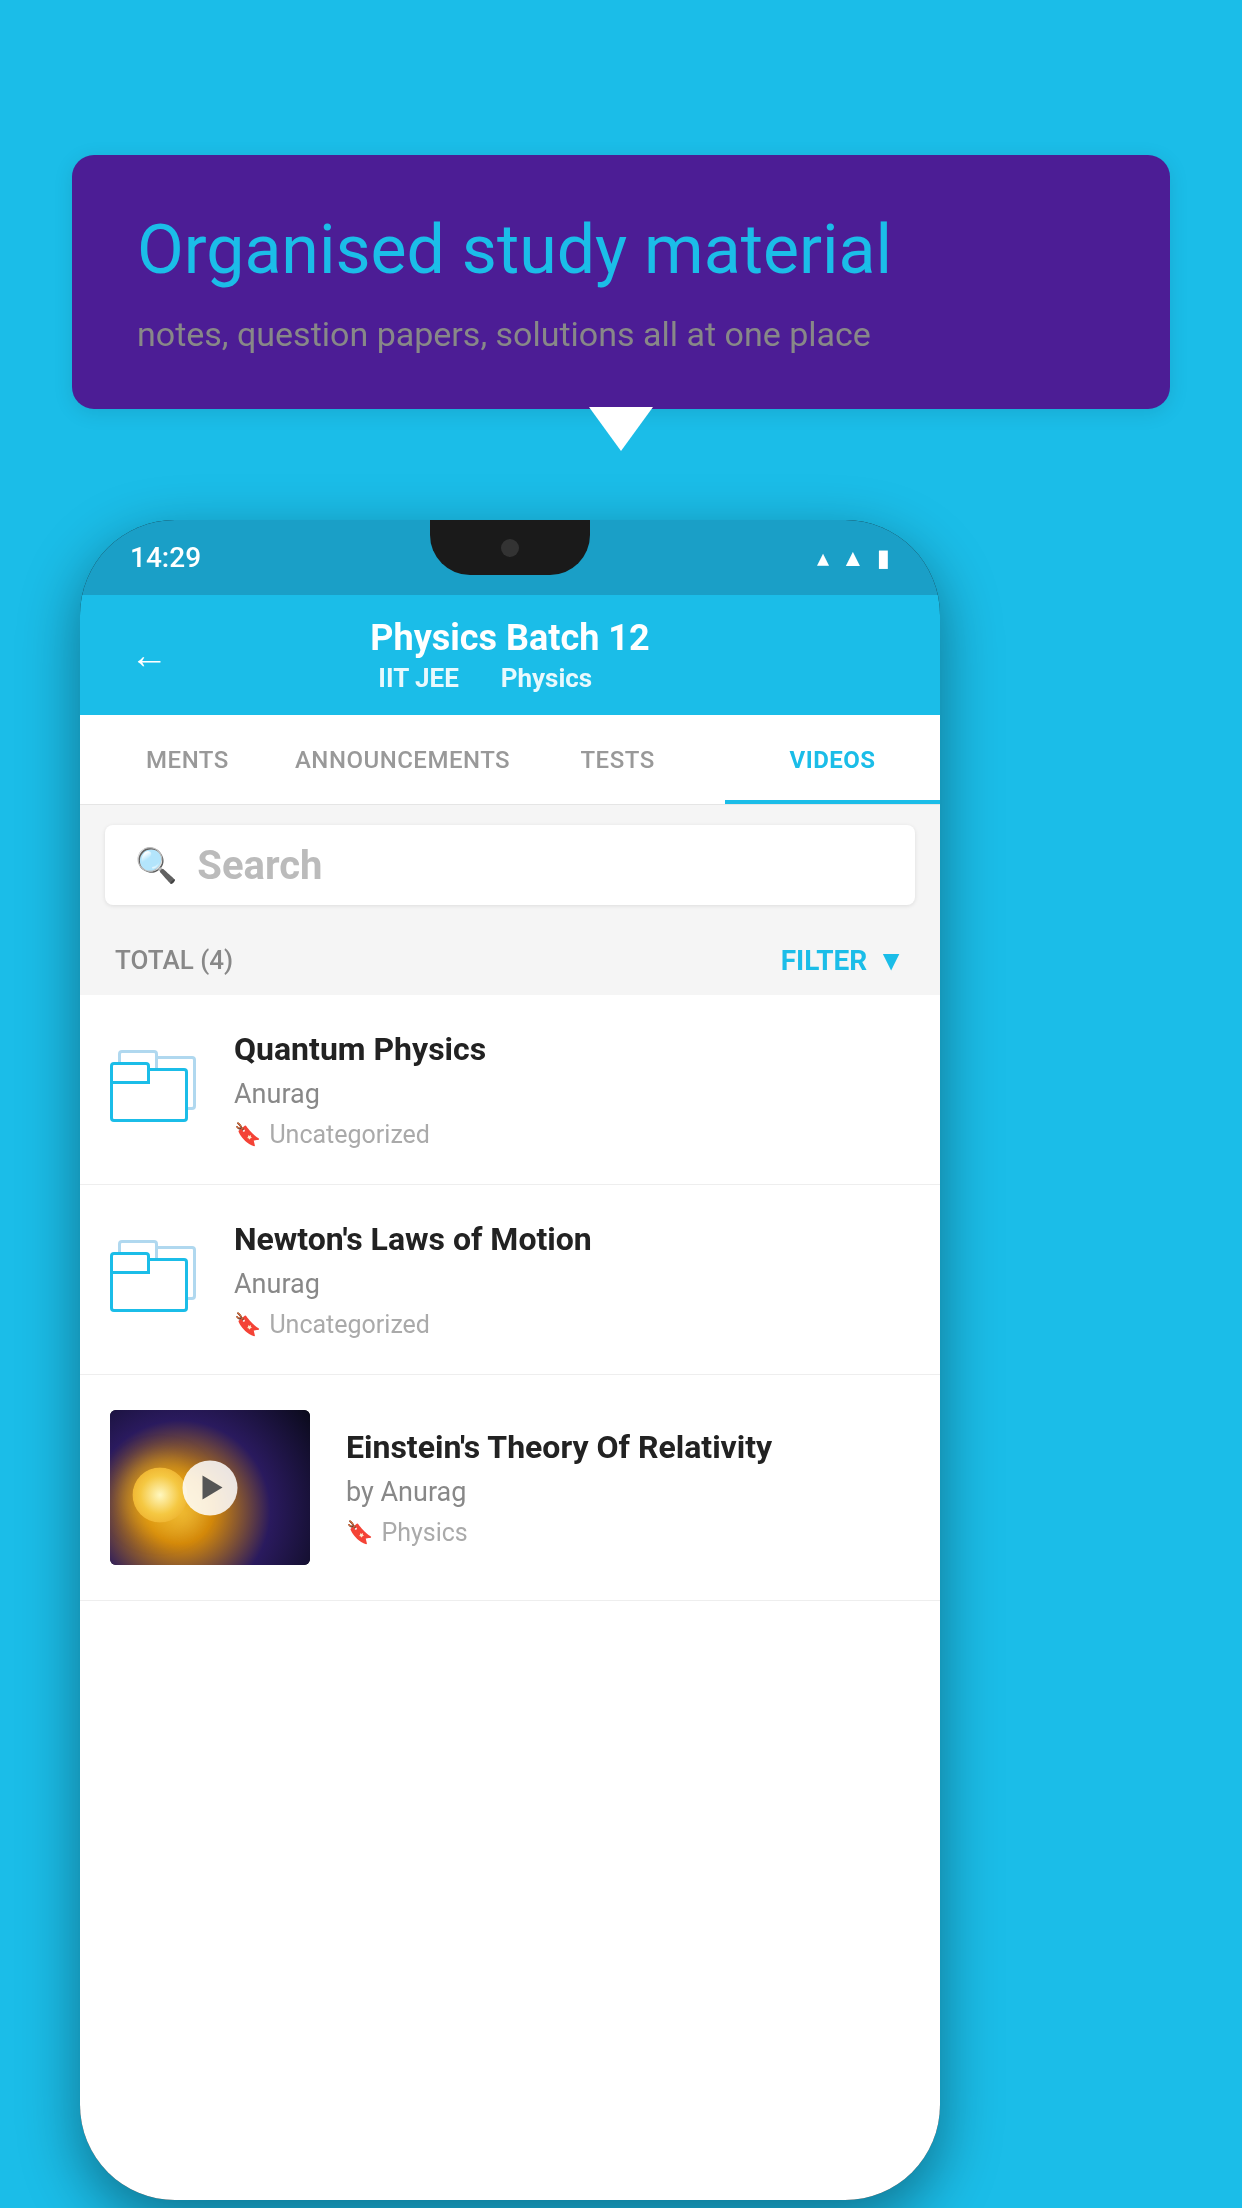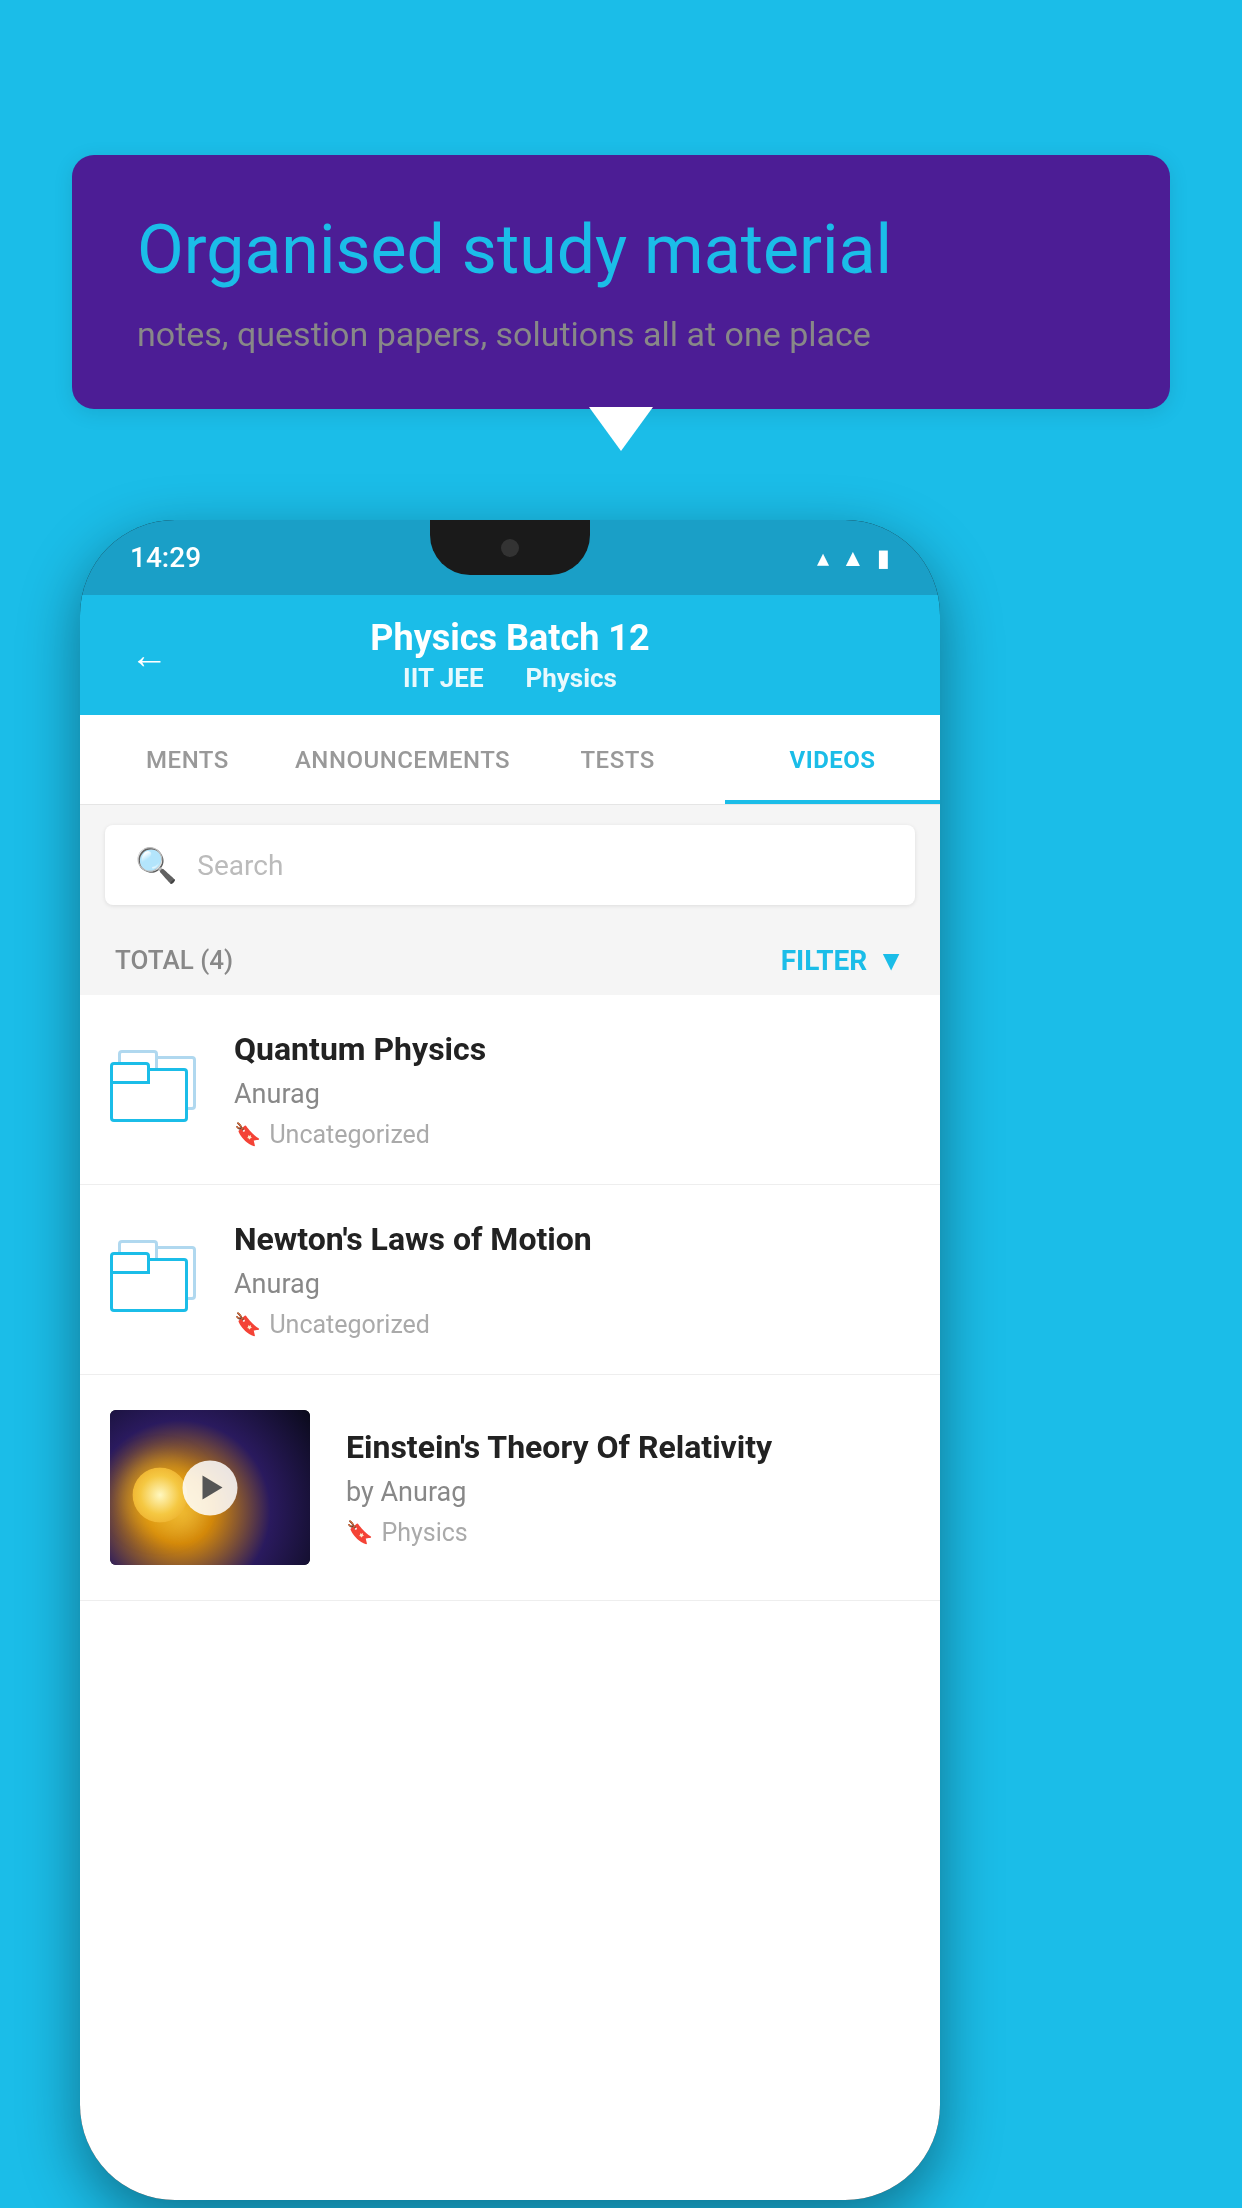--- a/index.html
+++ b/index.html
@@ -125,21 +125,20 @@
       padding: 0 60px;
     }
     .back-arrow {
       position: absolute;
       left: 50px;
       color: #fff;
       font-size: 38px;
       cursor: pointer;
     }
     .header-title-group {
-      text-align: center;
     }
     .header-title {
       color: #fff;
       font-size: 36px;
       font-weight: 700;
     }
     .header-subtitle {
       color: rgba(255,255,255,0.9);
       font-size: 26px;
       margin-top: 4px;
@@ -206,21 +205,22 @@
       padding: 0 30px;
       gap: 20px;
       box-shadow: 0 1px 4px rgba(0,0,0,0.1);
     }
     .search-icon-wrap {
       color: #aaa;
       font-size: 34px;
     }
     .search-placeholder {
       color: #bbb;
-      font-size: 28px;
+      font-size: 40px;
+      font-weight: bold;
     }
 
     
     .filter-bar {
       position: absolute;
       top: 405px;
       left: 0;
       right: 0;
       height: 70px;
       background: #f5f5f5;

